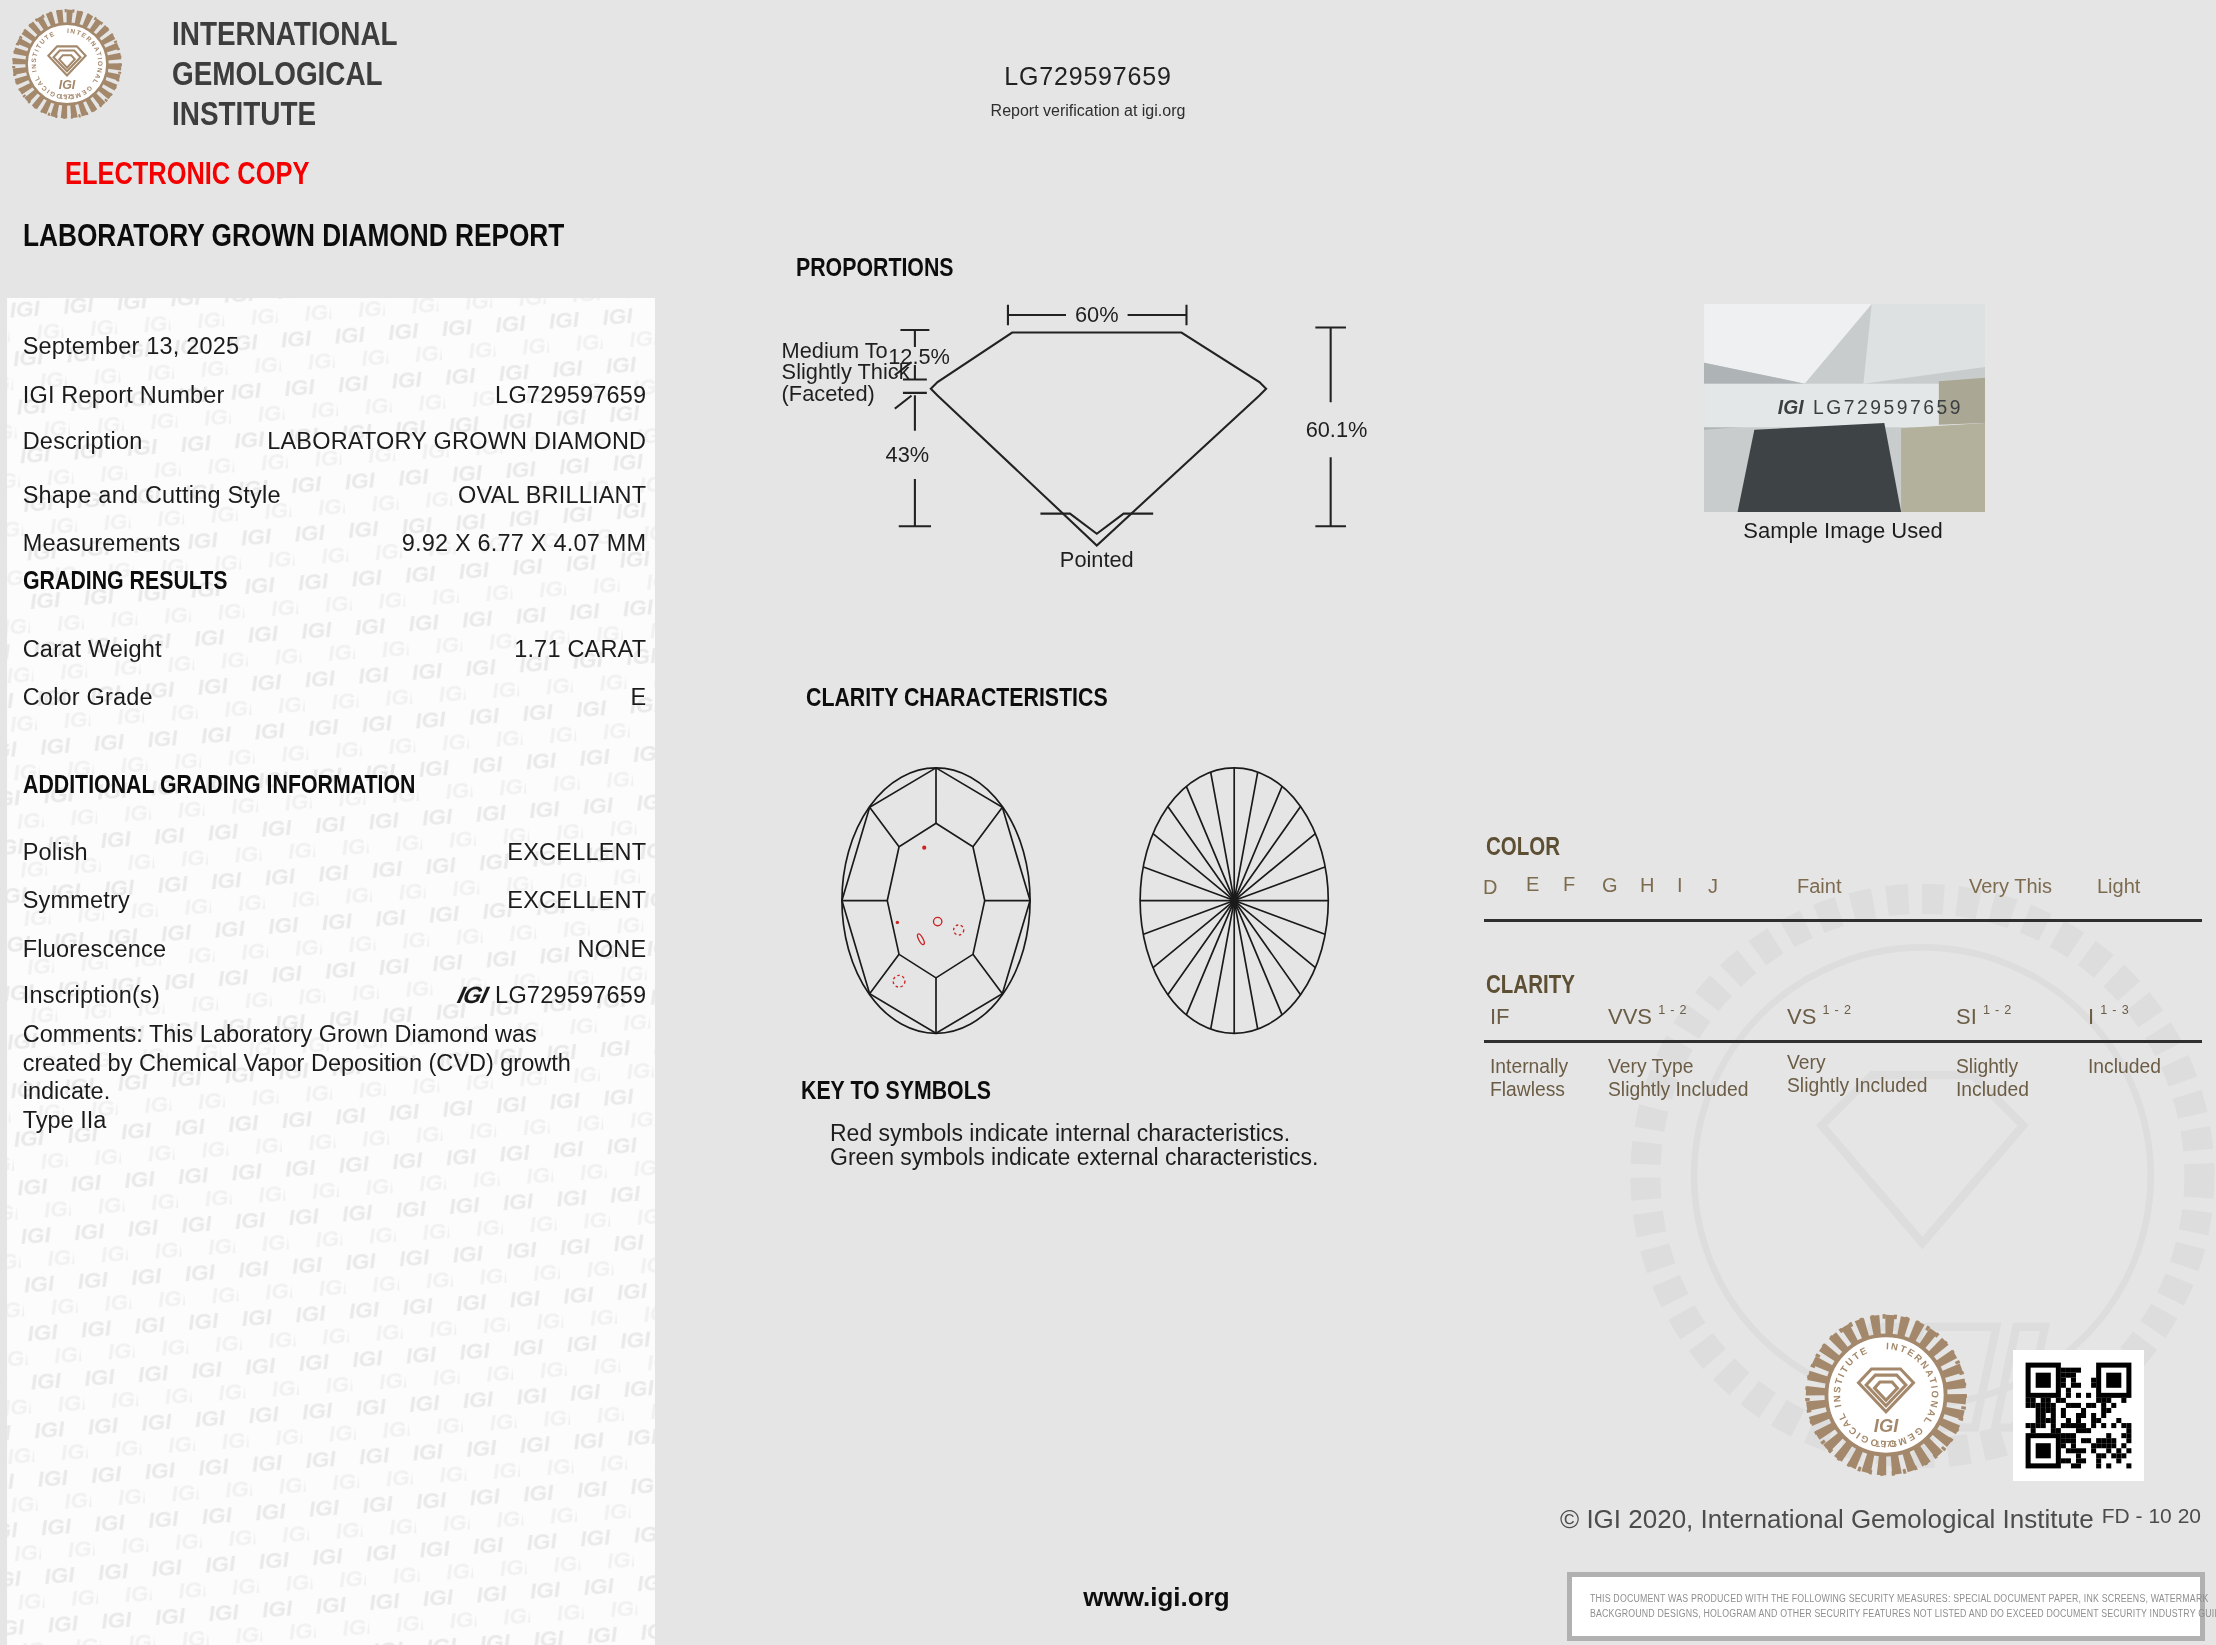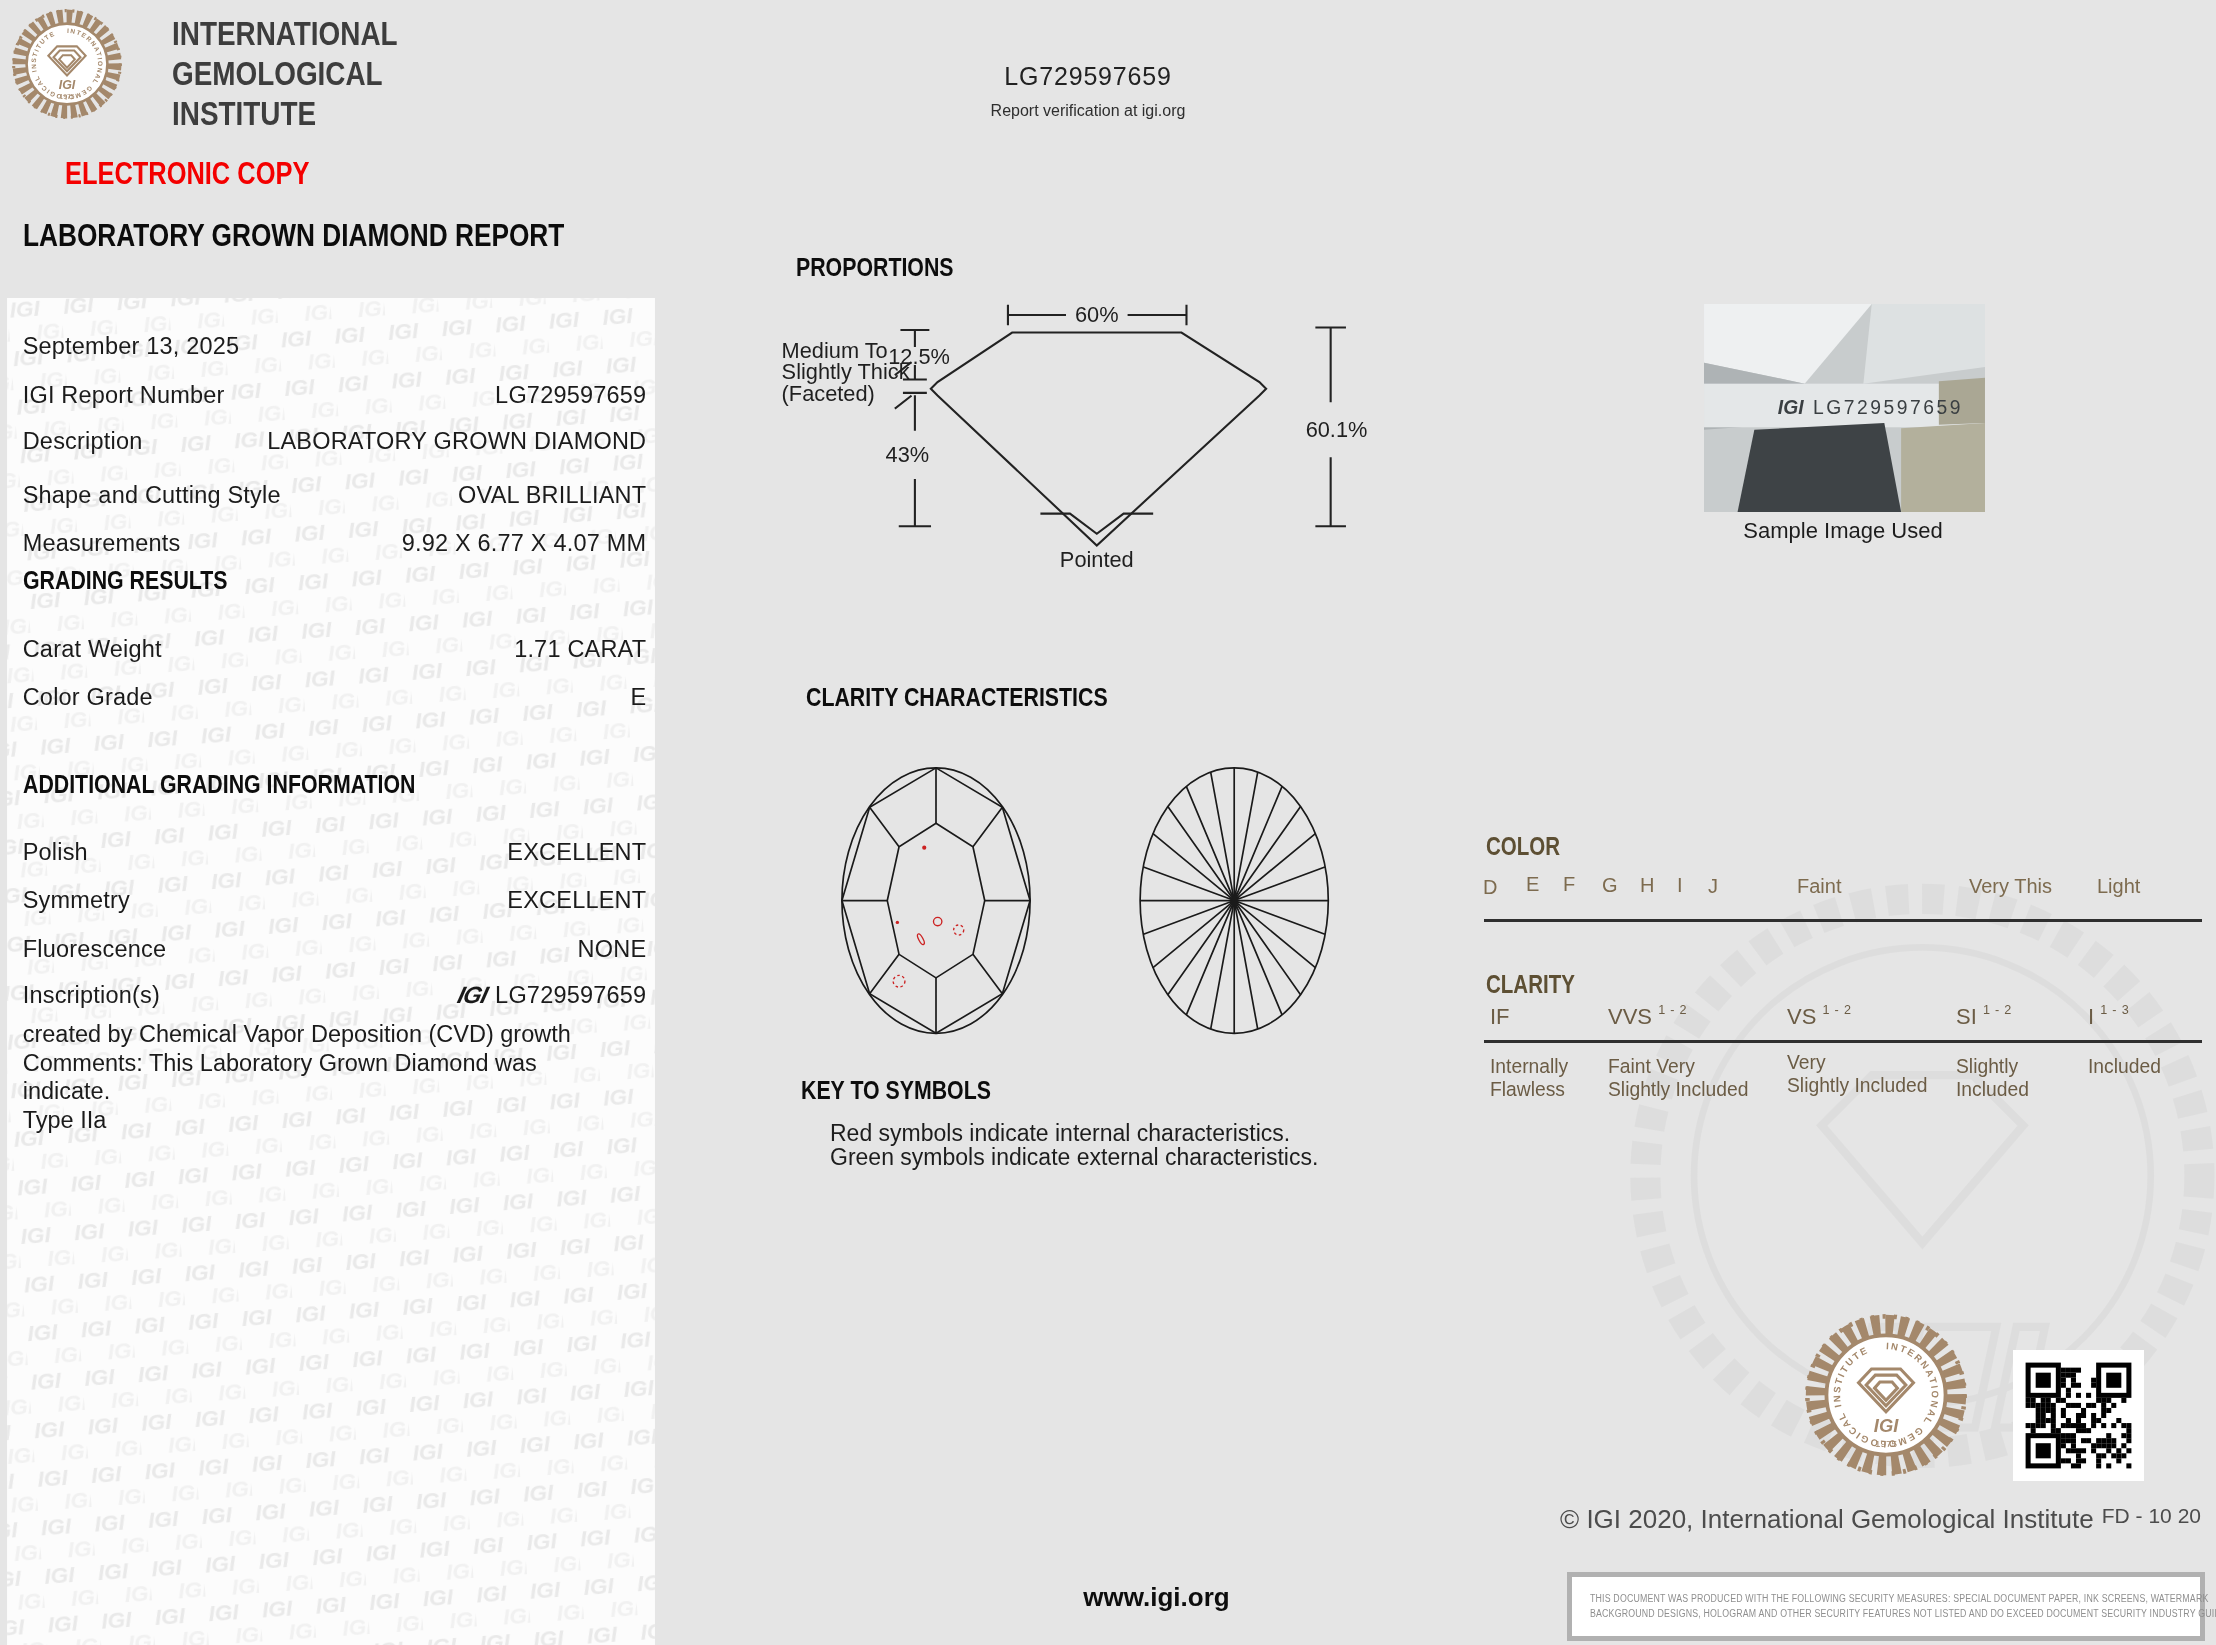--- a/index.html
+++ b/index.html
@@ -135,22 +135,22 @@
     </div>
 
     <div class="row" style="top:684px">
       <span class="lbl">Inscription(s)</span>
       <span class="val nowrap">
         <span class="igi-glyph">IGI</span><span>LG729597659</span>
       </span>
     </div>
 
     <div class="abs" style="left:16px;top:722px;font-size:23.5px;line-height:28.5px">
+      <div>Comments: This Laboratory Grown Diamond was</div>
       <div>created by Chemical Vapor Deposition (CVD) growth</div>
-      <div>Comments: This Laboratory Grown Diamond was</div>
       <div>indicate.</div>
       <div>Type IIa</div>
     </div>
   </div>
 
   <div class="abs cond" style="left:796px;top:252px;font-size:26px;color:#0d0d0d">PROPORTIONS</div>
 
   <svg class="abs" style="left:756px;top:294px" width="638" height="285" viewBox="900 350 760 340" font-family="Liberation Sans, sans-serif">
     <g stroke="#222" stroke-width="2.5" fill="none" stroke-linecap="square">
 
@@ -272,21 +272,21 @@
   </div>
   <div class="grade-cell" style="left:2088px;top:1004px">
     <span>I</span> <sup>1 - 3</sup>
   </div>
   <div class="hline" style="left:1484px;top:1040px;width:718px"></div>
   <div class="desc-cell" style="left:1490px;top:1055px">
     <div>Internally</div>
       <div>Flawless</div>
   </div>
   <div class="desc-cell" style="left:1608px;top:1055px">
-    <div>Faint Very</div>
+    <div>Very Type</div>
       <div>Slightly Included</div>
   </div>
   <div class="desc-cell" style="left:1787px;top:1051px">
     <div>Very</div>
       <div>Slightly Included</div>
   </div>
   <div class="desc-cell" style="left:1956px;top:1055px">
     <div>Slightly</div>
       <div>Included</div>
   </div>

